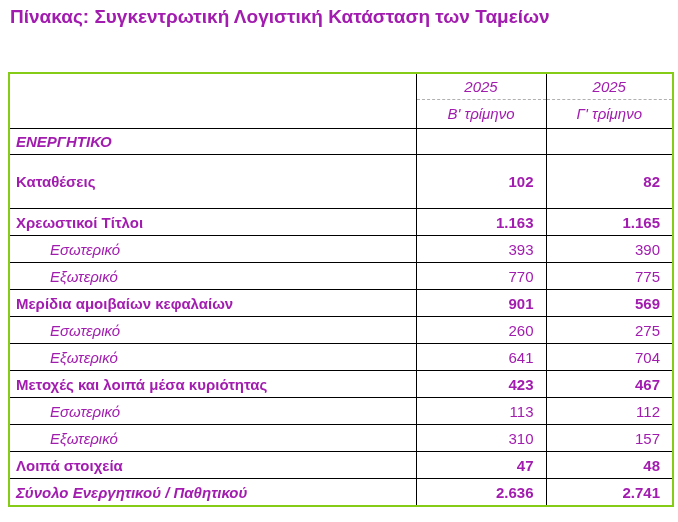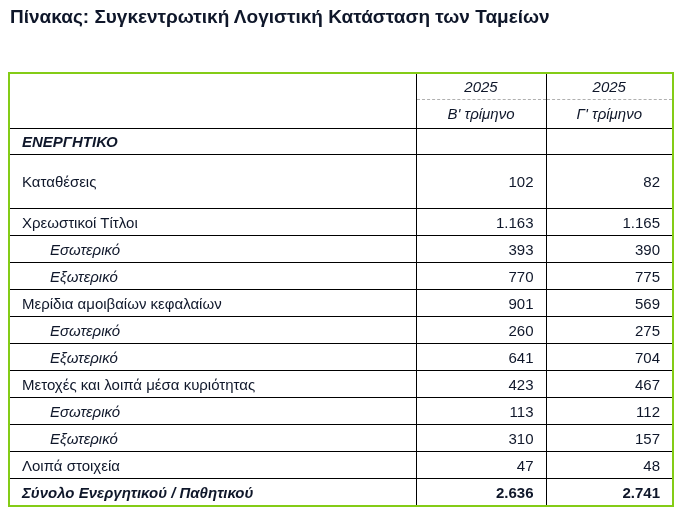--- a/index.html
+++ b/index.html
@@ -6,21 +6,21 @@
     margin: 0;
     padding: 0;
     background: #ffffff;
   }
   .page {
     position: relative;
     width: 678px;
     height: 522px;
     background: #ffffff;
     font-family: "Liberation Sans", sans-serif;
-    color: #0f172a;
+    color: #a21caf;
     overflow: hidden;
   }
   .doc-title {
     position: absolute;
     left: 10px;
     top: 6px;
     font-size: 19px;
     font-weight: bold;
     white-space: nowrap;
   }
@@ -54,30 +54,30 @@
   .hdr-quarter {
     height: 28px;
     line-height: 28px;
   }
   .fin-table td {
     height: 26px;
     font-size: 15px;
     vertical-align: middle;
     padding: 0;
   }
-  td.label-cell { padding-left: 12px; text-align: left; }
+  td.label-cell { padding-left: 6px; text-align: left; }
   td.value-cell { padding-right: 12px; text-align: right; padding-left: 39px; }
 
   tr.section td { height: 25px; }
   tr.section .label-cell { font-weight: bold; font-style: italic; }
 
   tr.tall td { height: 53px; }
 
   tr.bold .label-cell,
-  tr.bold .value-cell { font-weight: normal; }
+  tr.bold .value-cell { font-weight: bold; }
 
   tr.sub .label-cell { font-style: italic; padding-left: 40px; }
 
   tr.total .label-cell { font-weight: bold; font-style: italic; }
   tr.total .value-cell { font-weight: bold; }
 </style>
 </head>
 <body>
 
 <div class="page">

